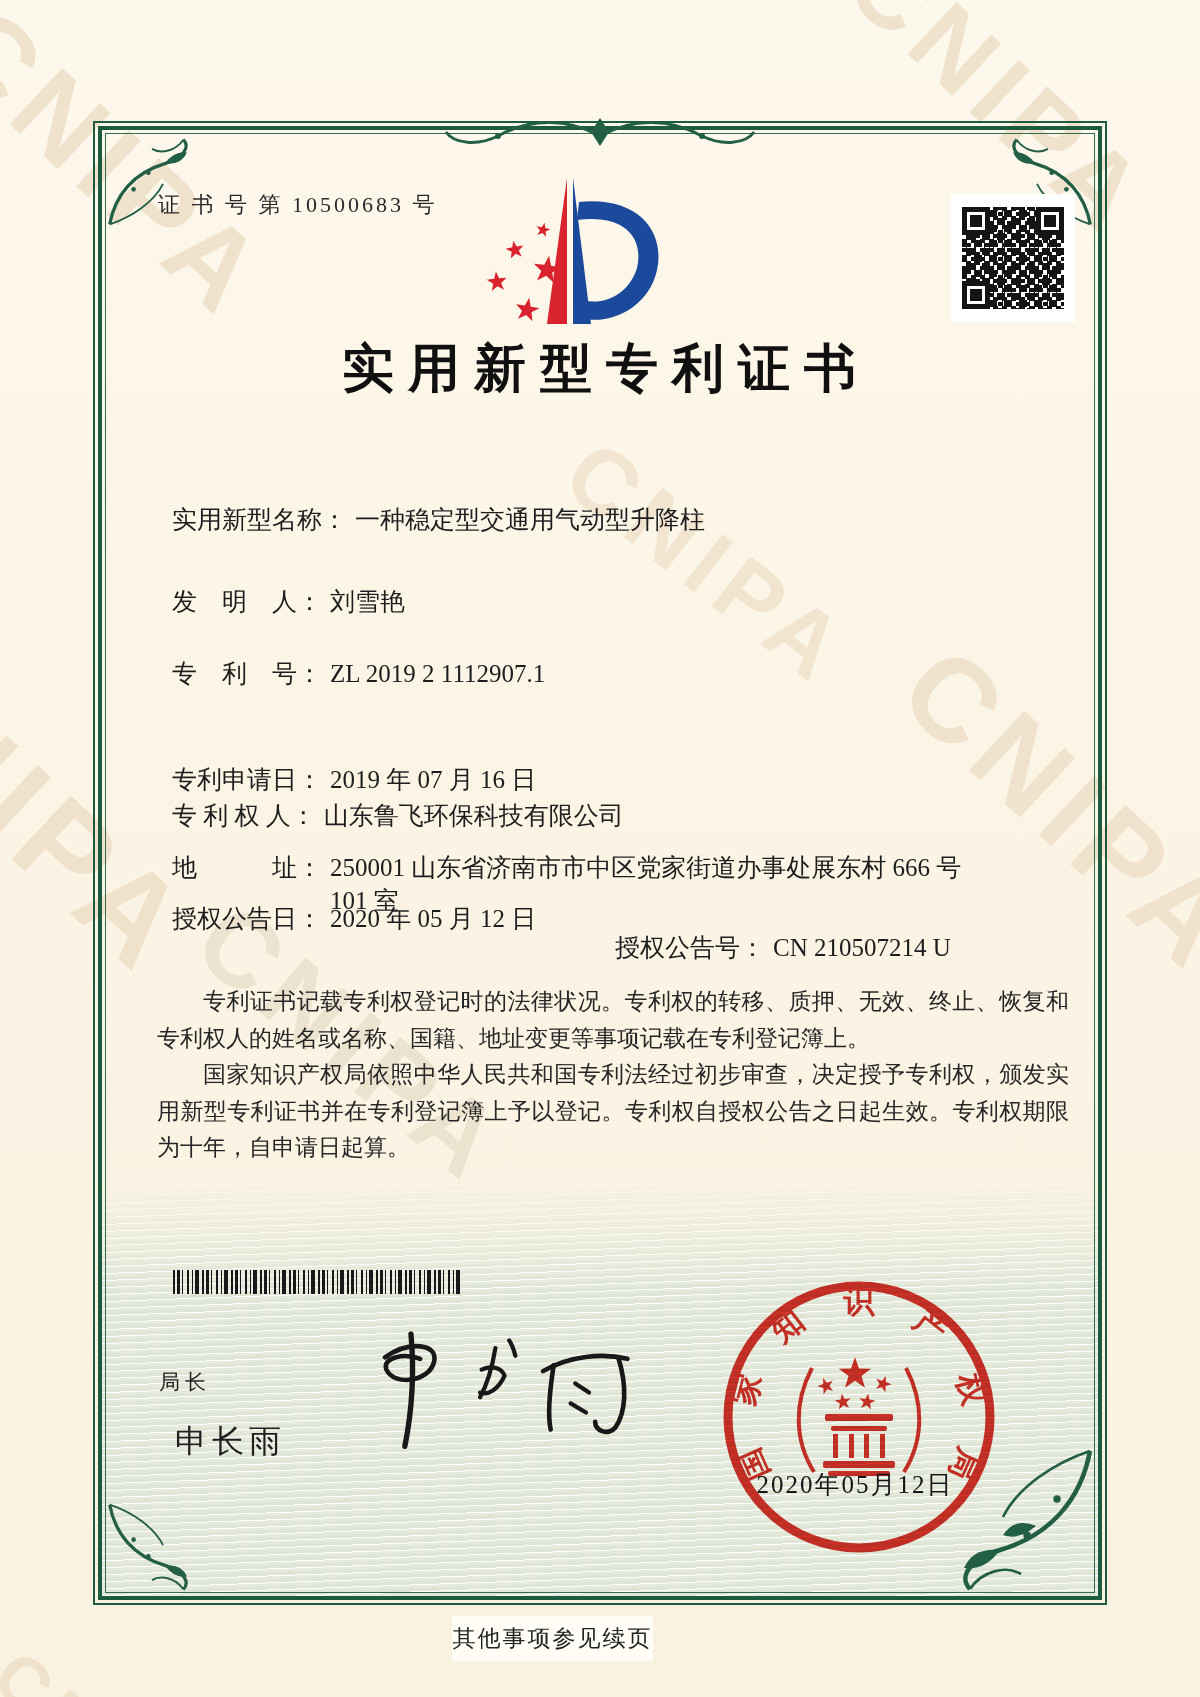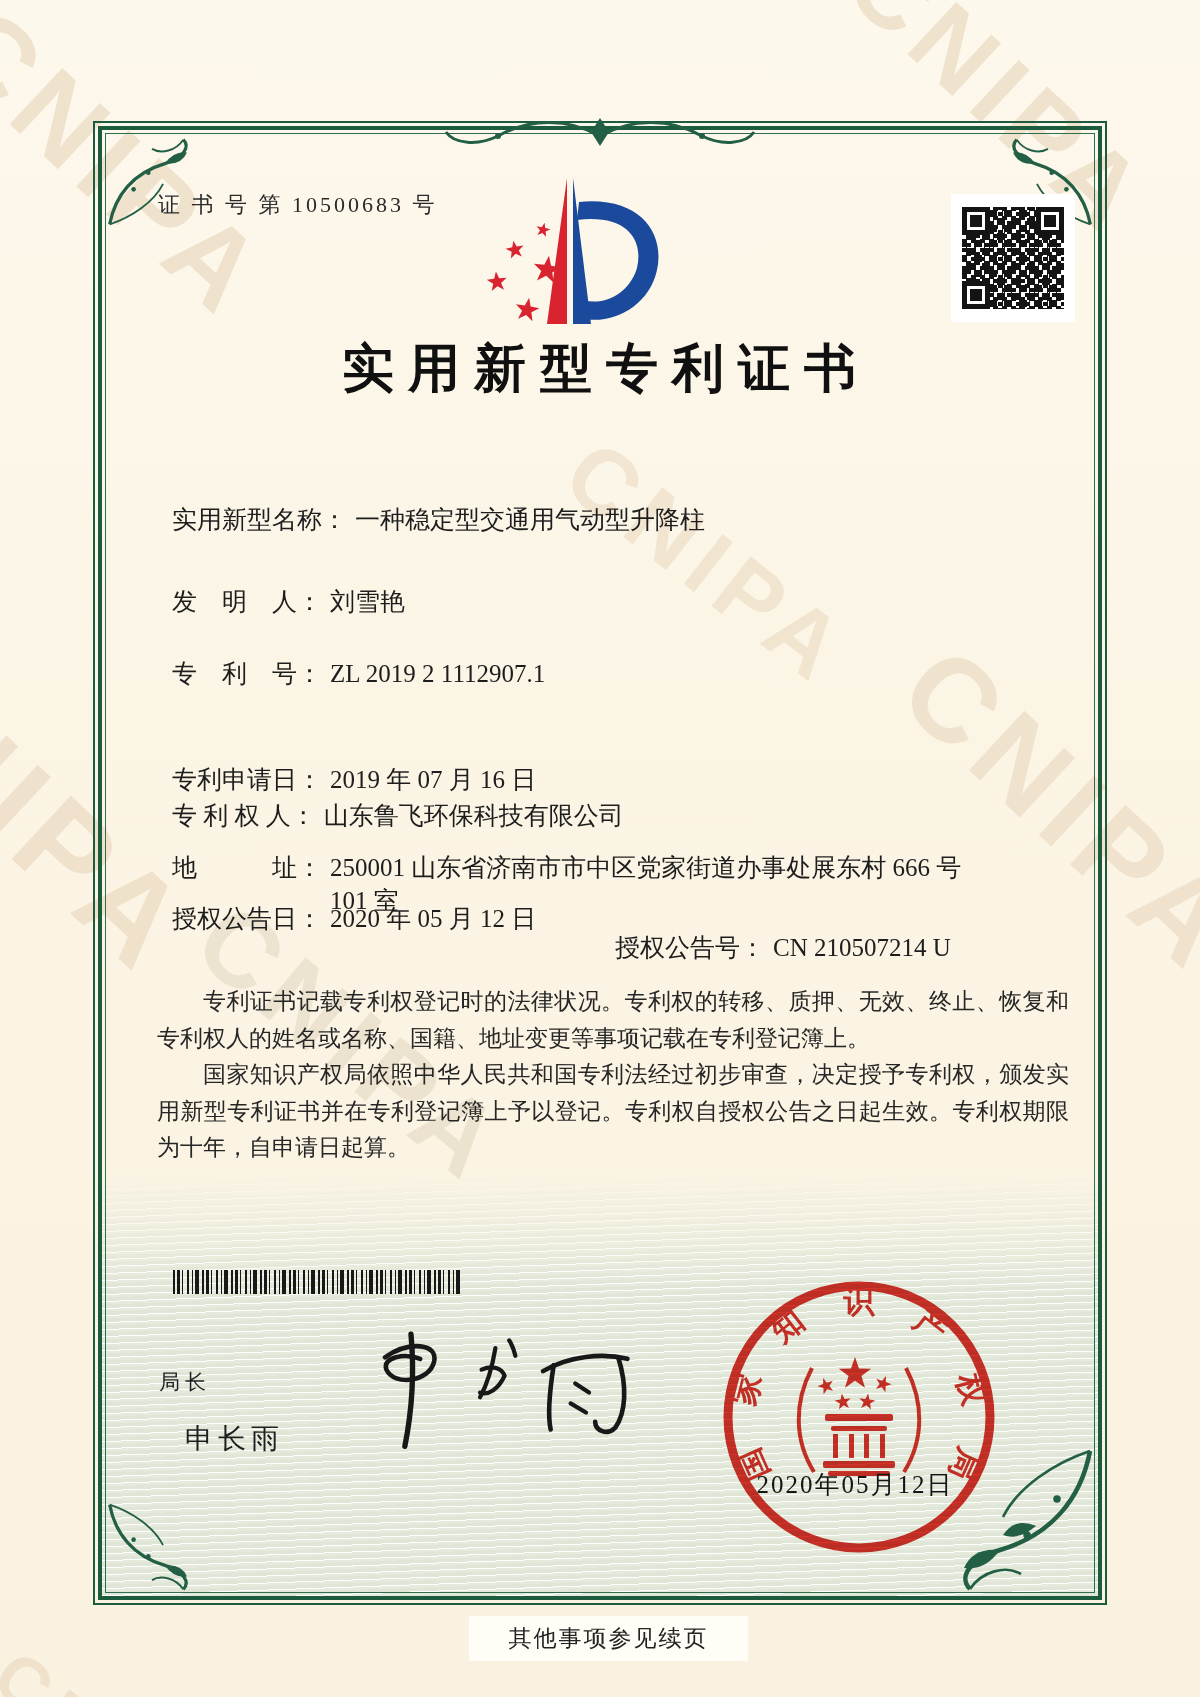--- a/index.html
+++ b/index.html
@@ -59,30 +59,30 @@
   .body-text{position:absolute;z-index:5;left:157px;top:984px;width:912px;
              font-size:23px;line-height:36.5px;text-align:justify;color:#262626;}
   .body-text p{margin:0;text-indent:2em;}
   
   .barcode{position:absolute;z-index:5;left:173px;top:1270px;width:288px;height:24px;
       background:repeating-linear-gradient(90deg,#181818 0 2px,transparent 2px 4px,#181818 4px 7px,
       transparent 7px 9px,#181818 9px 10px,transparent 10px 14px,#181818 14px 16px,transparent 16px 19px,
       #181818 19px 20px,transparent 20px 22px,#181818 22px 26px,transparent 26px 29px);}
   .director-title{position:absolute;z-index:5;left:159px;top:1368px;font-size:21px;letter-spacing:5px;
       font-family:Liberation Serif, serif;color:#1f1f1f;}
-  .director-name{position:absolute;z-index:5;left:185px;top:1420px;font-size:28px;letter-spacing:5px;
+  .director-name{position:absolute;z-index:5;left:175px;top:1420px;font-size:32px;letter-spacing:5px;
       font-family:Liberation Sans, sans-serif;color:#1f1f1f;}
   .sig{position:absolute;z-index:6;left:345px;top:1322px;width:330px;height:165px;}
   .seal{position:absolute;z-index:6;left:716px;top:1274px;width:286px;height:286px;
         mix-blend-mode:multiply;opacity:.95;color:#d4281e;}
   .seal-date{position:absolute;z-index:7;left:730px;top:1468px;width:250px;text-align:center;
         font-size:25px;letter-spacing:2px;color:#151515;}
   .page-no{position:absolute;z-index:5;left:0;right:48px;top:1546px;text-align:center;
         font-size:21px;letter-spacing:2px;color:#222;}
-  .note{position:absolute;z-index:5;left:469px;top:1616px;width:279px;background:#fffdf6;
+  .note{position:absolute;z-index:5;left:452px;top:1616px;width:201px;background:#fffdf6;
         padding:7px 0;text-align:center;font-size:23px;letter-spacing:2px;color:#222;}
   .seal text{font-family:"Liberation Serif","DejaVu Serif",serif;font-weight:700;font-size:31px;}
 </style>
 </head>
 <body>
 
 <div class="page">
 
   <div class="band"></div>
 

